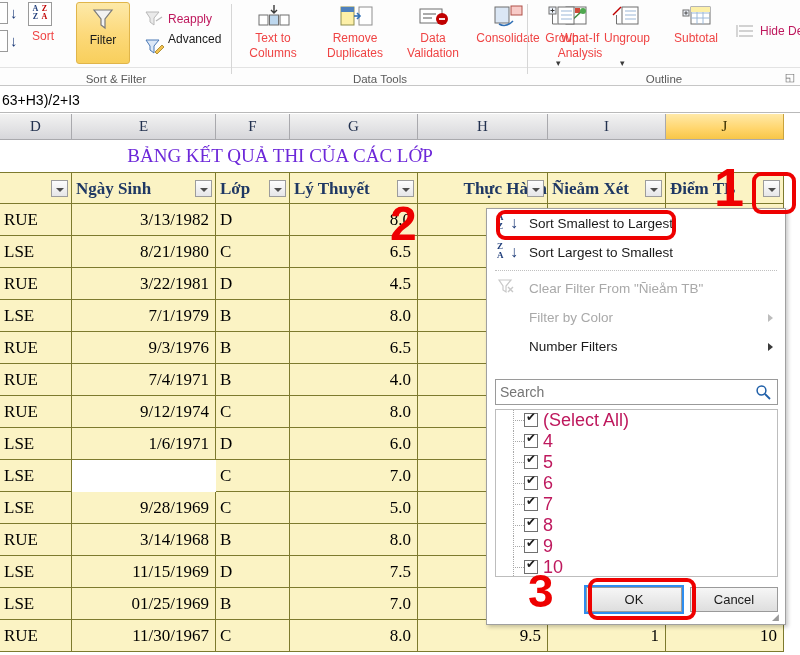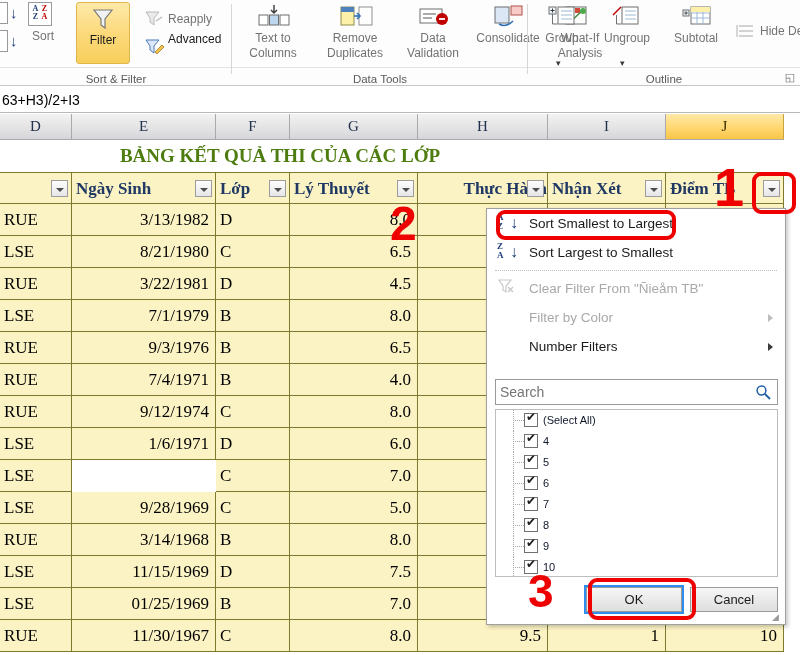--- a/index.html
+++ b/index.html
@@ -24,28 +24,28 @@
     font-size:11.5px; color:#5a5a5a;
   }
   .group-sep {
     position:absolute; top:4px; width:1px; height:70px; background:#d6d6d6;
   }
   .grp-underline {
     position:absolute; bottom:18px; width:100%; height:1px; background:#e3e3e3;
   }
 
   .btn-big {
-    position:absolute; text-align:center; font-size:12px; color:#737373;
+    position:absolute; text-align:center; font-size:12px; color:#ef4444;
     line-height:13px; cursor:default;
   }
   .btn-big .lbl { display:block; padding-top:2px; }
   .btn-small {
     position:absolute; font-size:12px; color:#1a1a1a; white-space:nowrap;
   }
-  .btn-dim { color:#737373; }
+  .btn-dim { color:#be185d; }
 
   .icon-box { display:block; margin:0 auto; }
 
   
   .az {
     position:absolute; width:22px; height:22px; border:1px solid #9a9a9a;
     background:#fff; font-size:8px; color:#1f3d7a; font-weight:bold;
     font-family:"Liberation Serif", serif; line-height:8px; text-align:center;
     padding-top:2px;
   }
@@ -91,21 +91,21 @@
   }
 
   
   #title-row {
     position:absolute; left:0; top:26px; width:800px; height:32px;
     background:#ffffff; border-bottom:1px solid #ffffff;
   }
   #sheet-title {
     position:absolute; left:40px; top:0; width:480px; height:32px;
     font-family:"Liberation Serif", serif;
-    font-weight:bold; font-size:19px; color:#4d7c0f;
+    font-weight:normal; font-size:19px; color:#6d28d9;
     line-height:32px; white-space:nowrap;
     text-align:center;
   }
 
   
   #hdr-row { position:absolute; left:0; top:58px; width:800px; height:32px; }
   .hcell {
     position:absolute; top:0; height:32px;
     background:#fbf3c4;
     border-right:1.5px solid #7d7a2e;
@@ -188,21 +188,21 @@
     position:absolute; right:6px; top:4px; width:16px; height:16px;
     color:#1f5fa8;
   }
 
   #cb-list {
     position:absolute; left:8px; top:200px; width:283px; height:168px;
     border:1px solid #bdbdbd; background:#fff; overflow:hidden;
   }
   .cbrow {
     position:relative; height:21px; line-height:21px; padding-left:47px;
-    font-size:11px; color:#0f172a; white-space:nowrap;
+    font-size:18px; color:#be185d; white-space:nowrap;
   }
   .cbrow .tree {
     position:absolute; left:17px; top:10px; width:11px;
     border-top:1px dotted #a8a8a8;
   }
   .cbrow .vline {
     position:absolute; left:17px; top:0; width:0; height:21px;
     border-left:1px dotted #a8a8a8;
   }
   .cb {
@@ -422,21 +422,21 @@
     </div>
   <div id="title-row">
     <div id="sheet-title">BẢNG KẾT QUẢ THI CỦA CÁC LỚP</div>
   </div>
   <div id="hdr-row">
       <div class="hcell" style="left: 0px; width: 72px;"><span></span><div class="fbtn"></div></div>
       <div class="hcell" style="left: 216px; width: 74px;"><span>Lớp</span><div class="fbtn"></div></div>
       <div class="hcell" style="left: 72px; width: 144px;"><span>Ngày Sinh</span><div class="fbtn"></div></div>
       <div class="hcell" style="left: 290px; width: 128px;"><span>Lý Thuyết</span><div class="fbtn"></div></div>
       <div class="hcell" style="left: 418px; width: 130px; text-align: right;"><span>Thực Hành</span><div class="fbtn"></div></div>
-      <div class="hcell" style="left: 548px; width: 118px;"><span>Nhận Xét</span><div class="fbtn"></div></div>
+      <div class="hcell" style="left: 548px; width: 118px;"><span>Ñieåm Xét</span><div class="fbtn"></div></div>
       <div class="hcell" style="left: 666px; width: 118px;"><span>Điểm TB</span><div class="fbtn"></div></div>
     </div>
   <div id="data-rows">
       <div class="drow" style="top: 90px;">
         <div class="dcell dc-left" style="left: 0px; width: 72px;">RUE</div>
         <div class="dcell dc-right" style="left: 72px; width: 144px;">3/13/1982</div>
         <div class="dcell dc-left" style="left: 216px; width: 74px;">D</div>
         <div class="dcell dc-right" style="left: 290px; width: 128px;">8.0</div>
         <div class="dcell dc-right" style="left: 418px; width: 130px;"></div>
         <div class="dcell dc-right" style="left: 548px; width: 118px;"></div>

